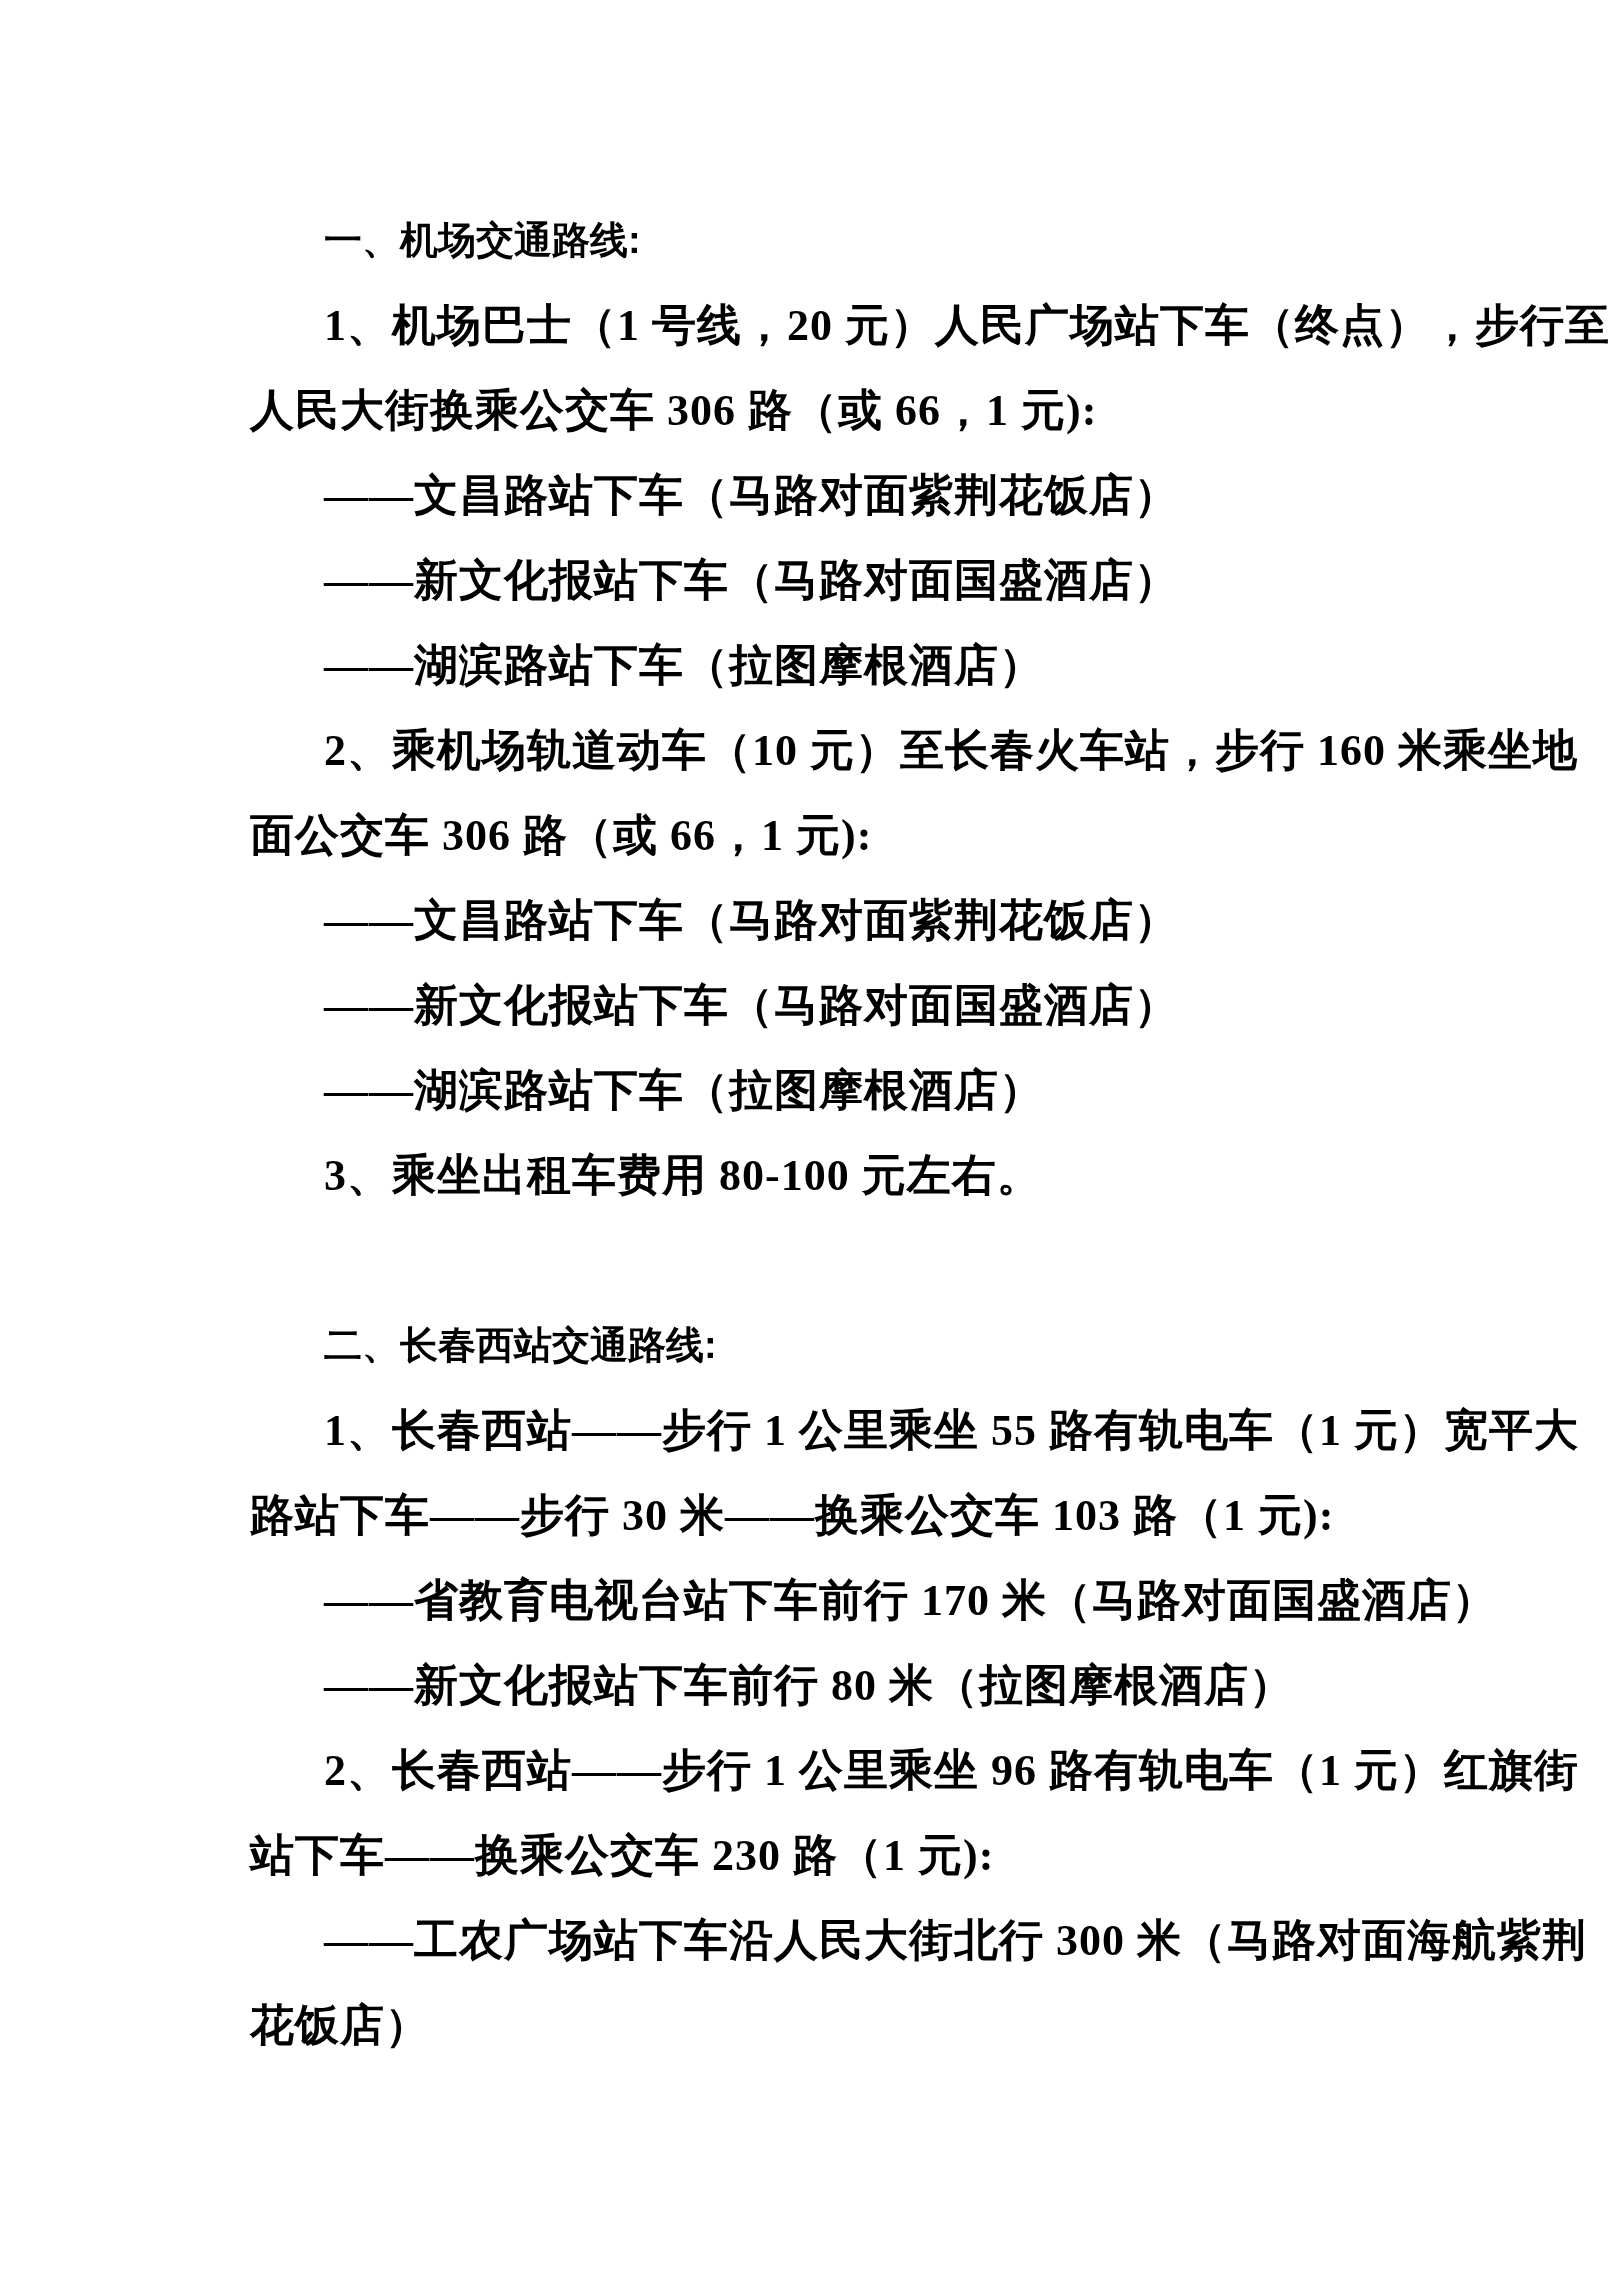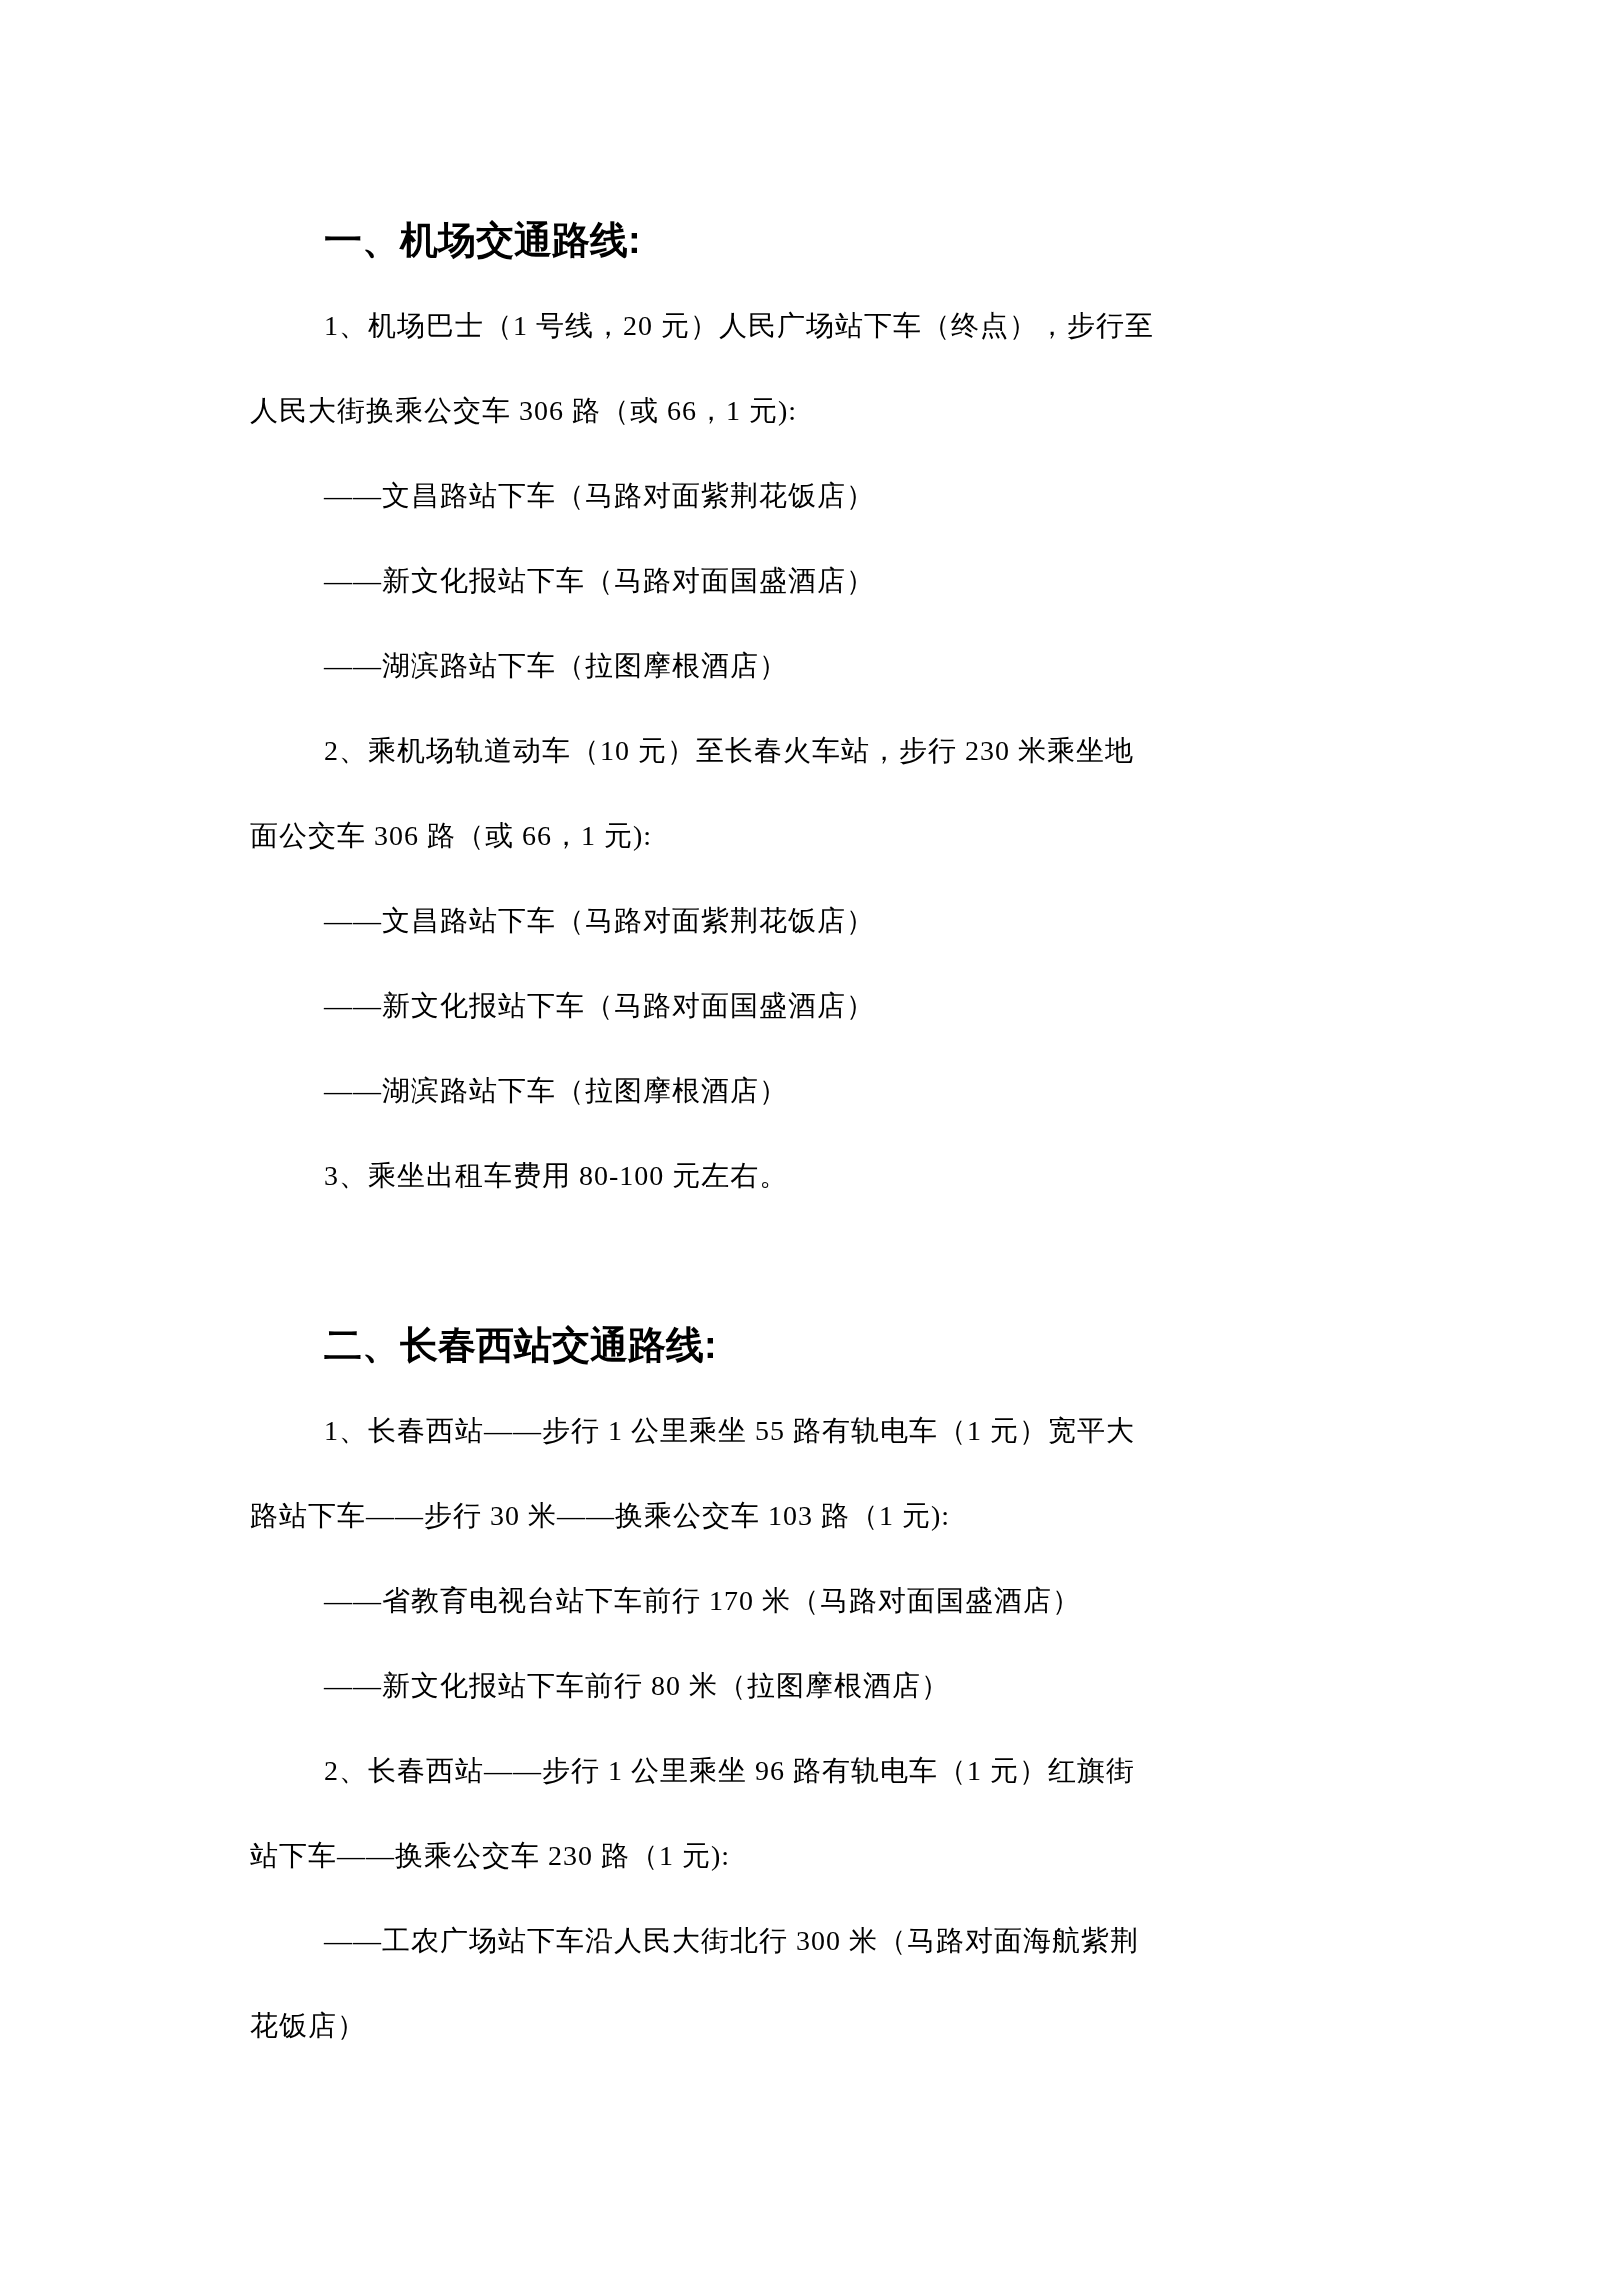--- a/index.html
+++ b/index.html
@@ -16,24 +16,24 @@
   .page {
     box-sizing: border-box;
     width: 1621px;
     height: 2293px;
     background: #ffffff;
     padding: 198px 245px 13px 250px;
     overflow: hidden;
   }
   .line {
     margin: 0;
-    font-size: 28px;
+    font-size: 44px;
     line-height: 85px;
     letter-spacing: 1px;
-    font-weight: normal;
+    font-weight: bold;
     white-space: nowrap;
   }
   .indent {
     text-indent: 74px;
   }
   .flush {
     text-indent: 0;
   }
   .heading {
     font-weight: bold;
@@ -51,21 +51,21 @@
 <main class="page">
 
   <section>
     <h2 class="line heading indent">一、机场交通路线:</h2>
 
     <p class="line indent">1、机场巴士（1 号线，20 元）人民广场站下车（终点），步行至</p>
     <p class="line flush">人民大街换乘公交车 306 路（或 66，1 元):</p>
     <p class="line indent">——文昌路站下车（马路对面紫荆花饭店）</p>
     <p class="line indent">——新文化报站下车（马路对面国盛酒店）</p>
     <p class="line indent">——湖滨路站下车（拉图摩根酒店）</p>
-    <p class="line indent">2、乘机场轨道动车（10 元）至长春火车站，步行 230 米乘坐地</p>
+    <p class="line indent">2、乘机场轨道动车（10 元）至长春火车站，步行 160 米乘坐地</p>
     <p class="line flush">面公交车 306 路（或 66，1 元):</p>
     <p class="line indent">——文昌路站下车（马路对面紫荆花饭店）</p>
     <p class="line indent">——新文化报站下车（马路对面国盛酒店）</p>
     <p class="line indent">——湖滨路站下车（拉图摩根酒店）</p>
     <p class="line indent">3、乘坐出租车费用 80-100 元左右。</p>
   </section>
 
   <section>
     <h2 class="line heading indent gap-above">二、长春西站交通路线:</h2>
 

